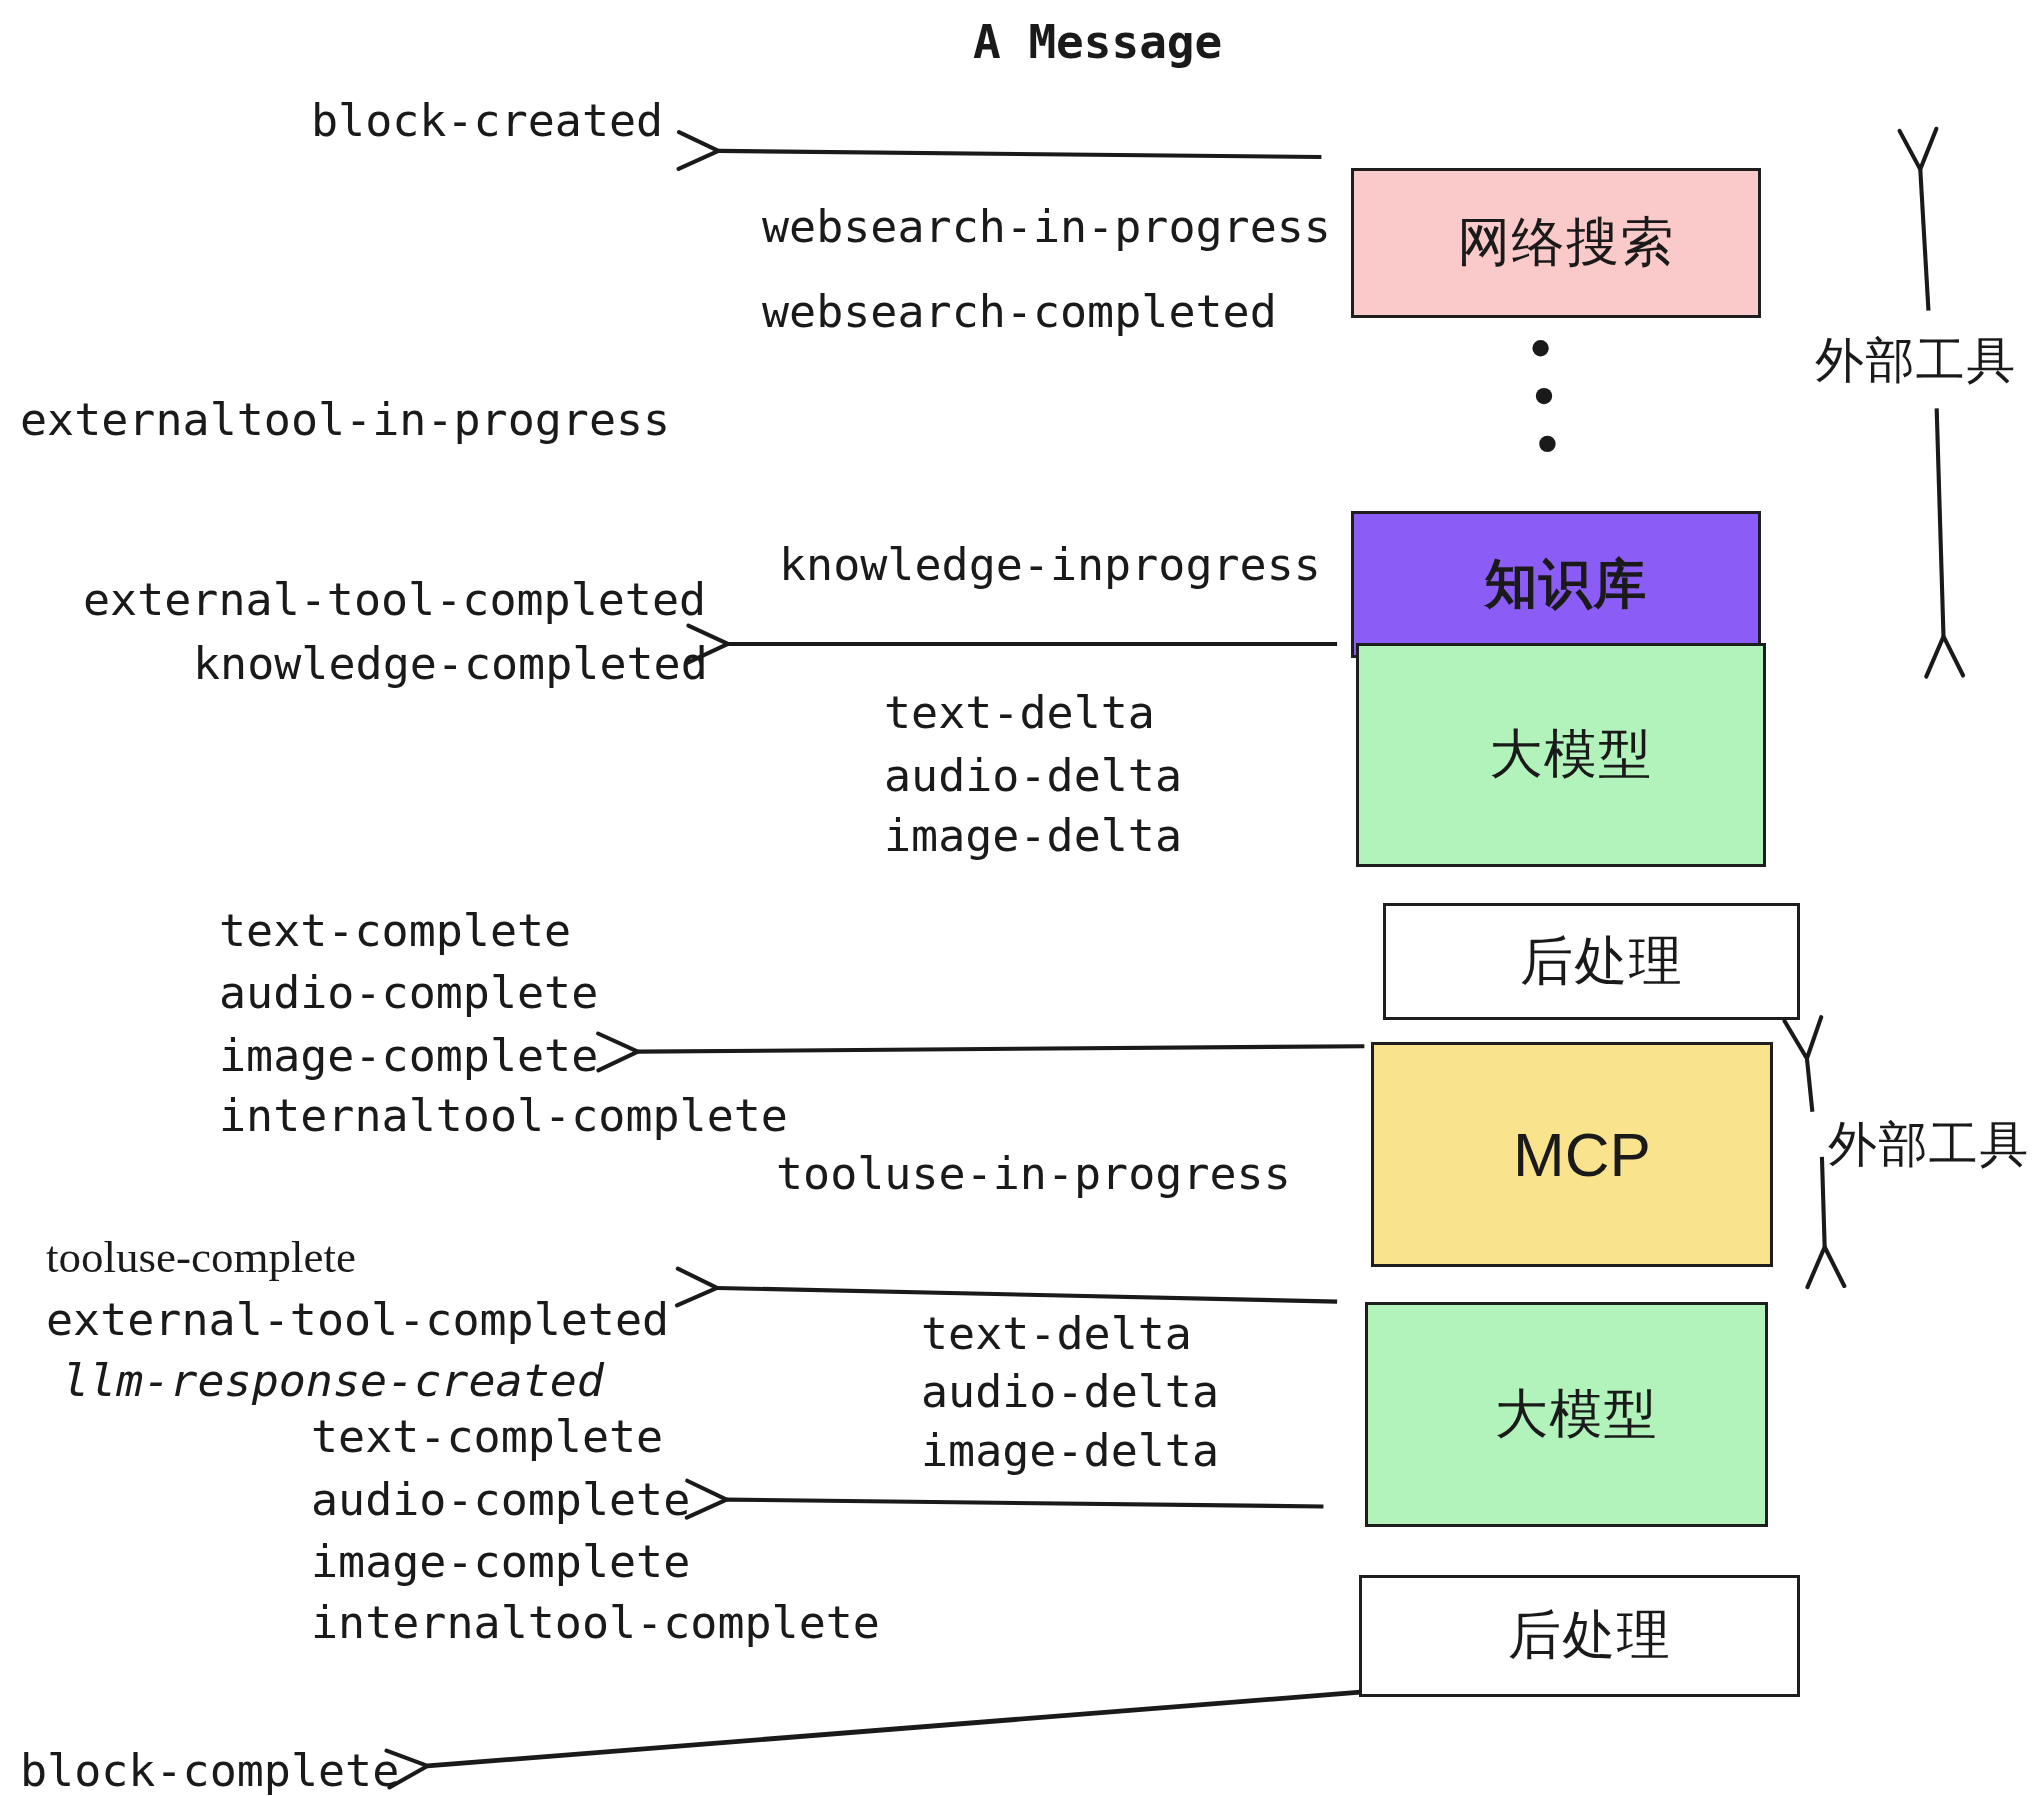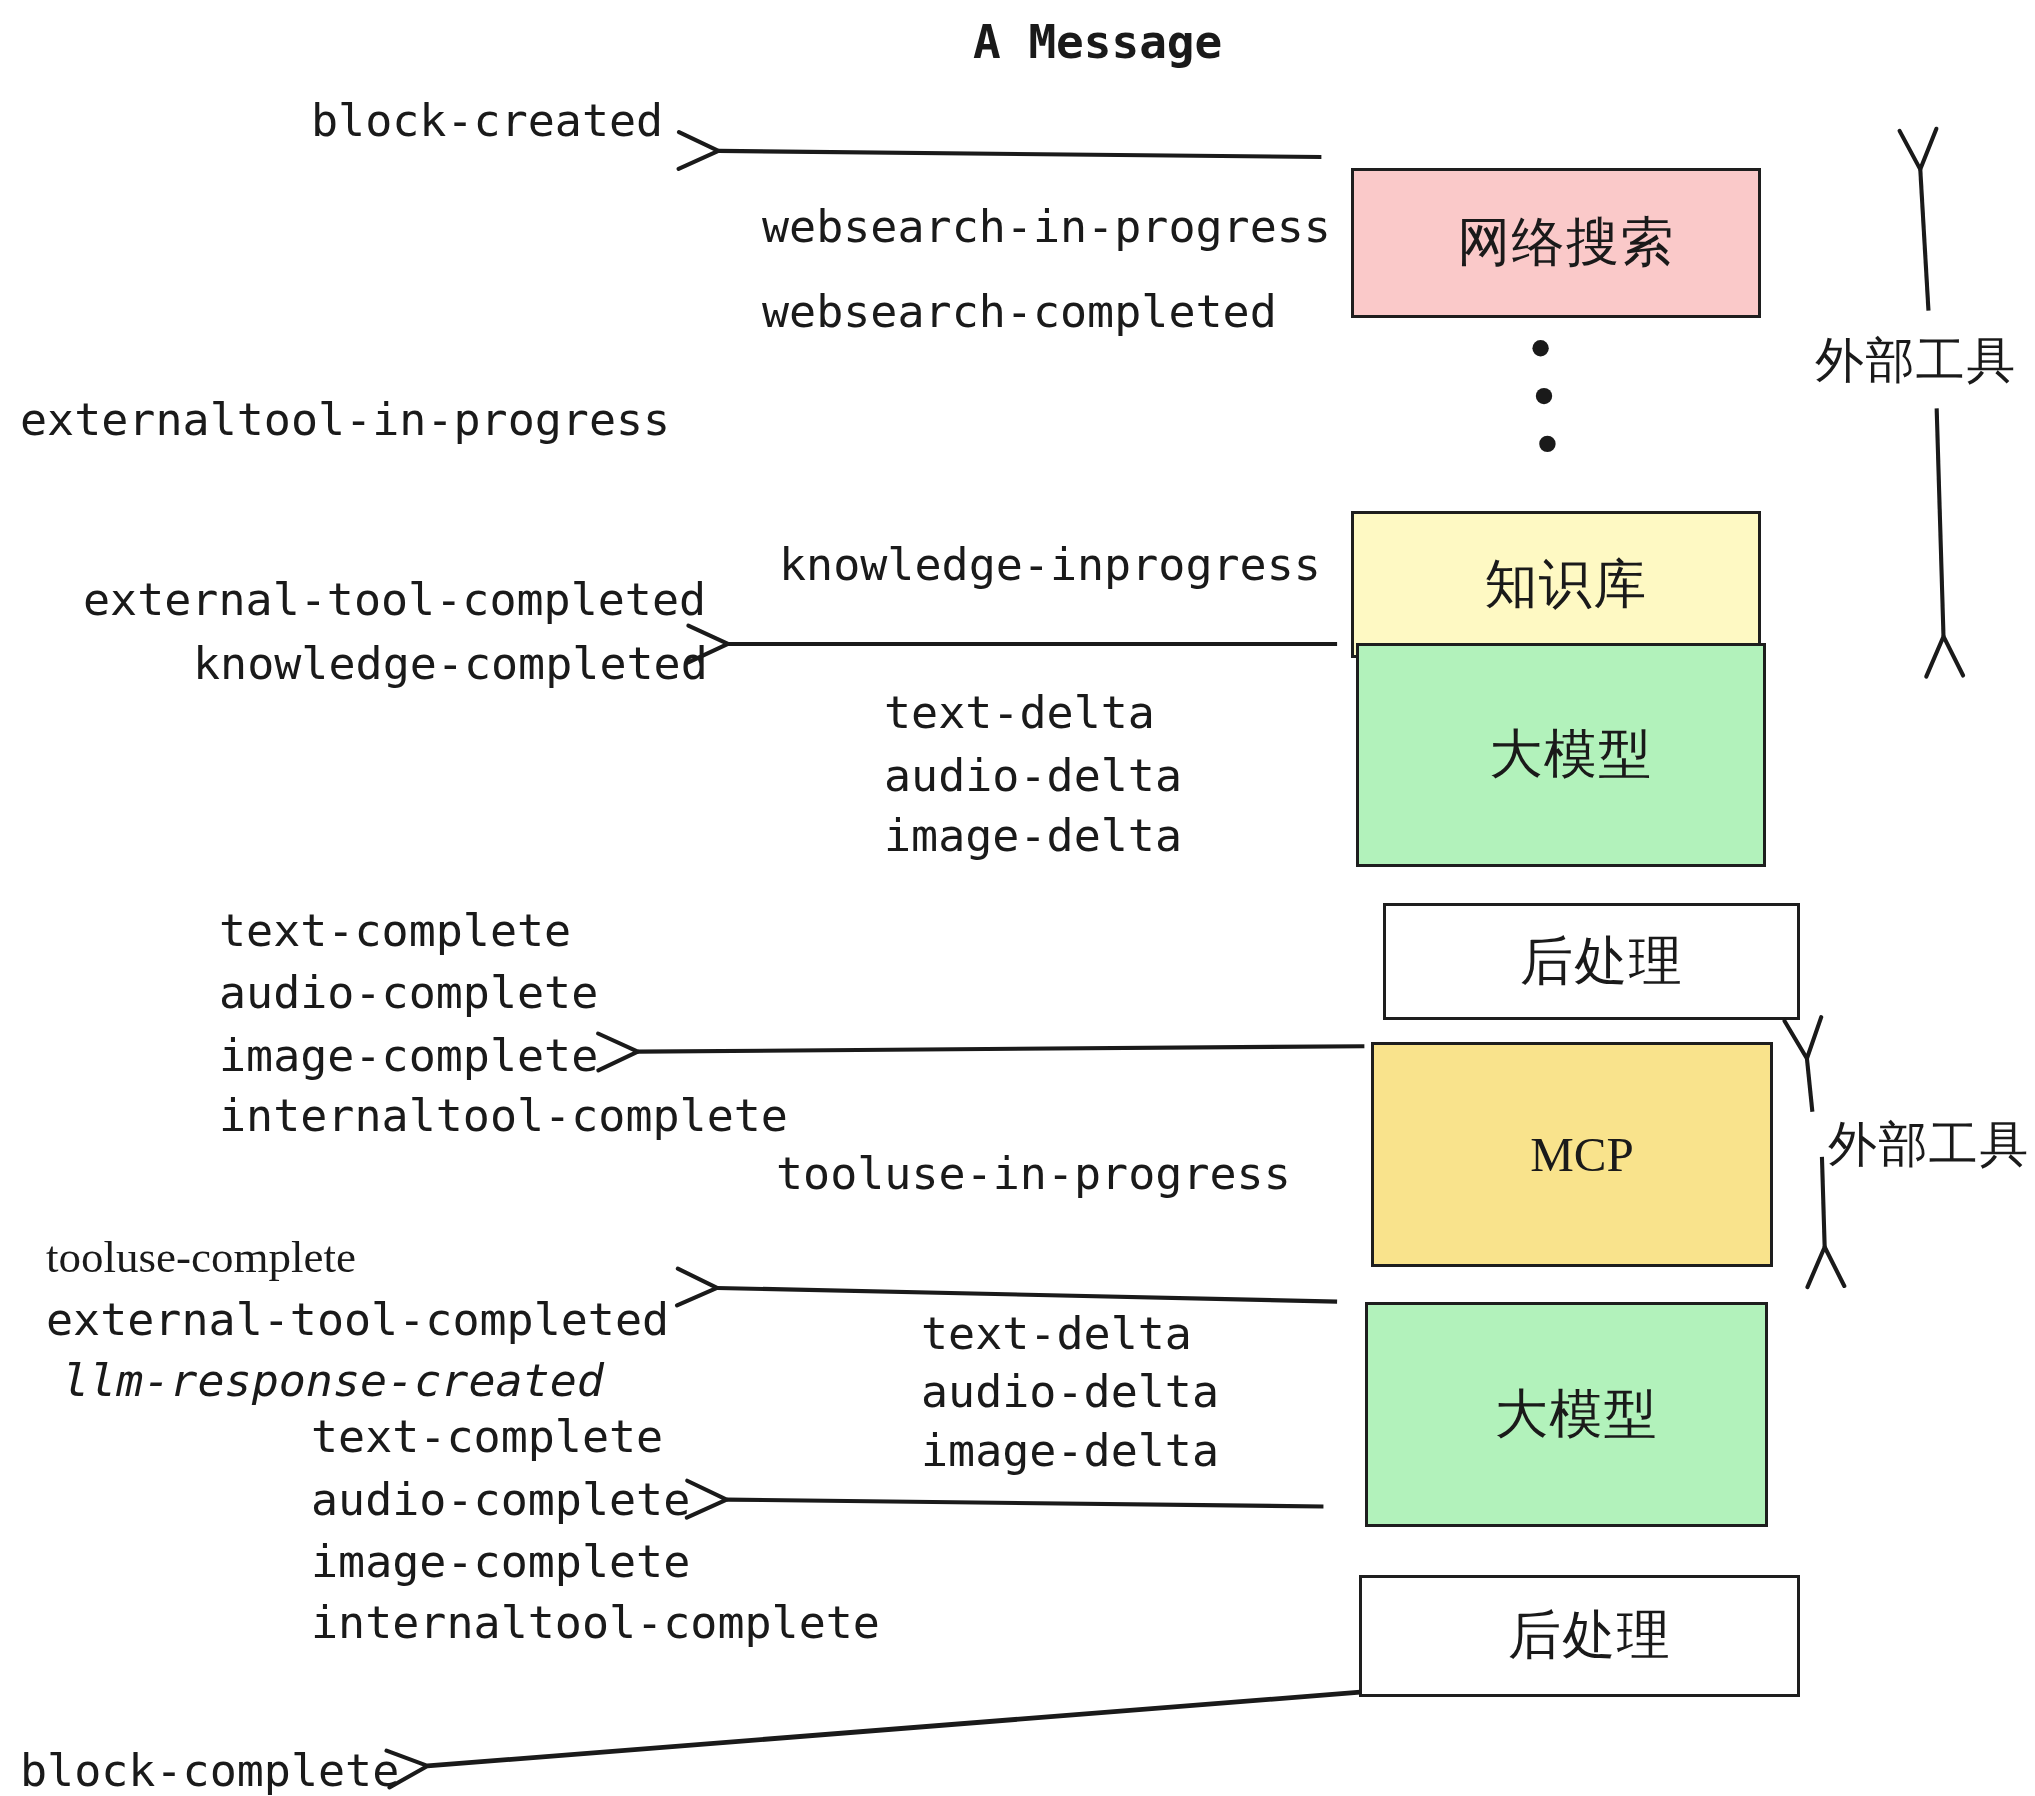--- a/index.html
+++ b/index.html
@@ -31,22 +31,22 @@
     box-sizing: border-box;
     padding-left: 20px;
   }
   .box .lbl {
     font-family: "Liberation Sans", "DejaVu Sans", sans-serif;
     font-size: 53px;
     color: #1a1a1a;
     letter-spacing: 1.4px;
   }
   .box .lbl-mono {
-    font-family: Liberation Serif, serif;
-    font-size: 49px;
+    font-family: Liberation Sans, sans-serif;
+    font-size: 62px;
     color: #1a1a1a;
   }
   .side-lbl {
     position: absolute;
     font-family: "Liberation Sans", "DejaVu Sans", sans-serif;
     font-size: 49px;
     color: #1a1a1a;
     white-space: nowrap;
     letter-spacing: 1.4px;
   }
@@ -82,21 +82,21 @@
   <div class="ev" style="left:921px; top:1426px;">image-delta</div>
   <div class="ev" style="left:311px;  top:1412px;">text-complete</div>
   <div class="ev" style="left:311px;  top:1475px;">audio-complete</div>
   <div class="ev" style="left:311px;  top:1537px;">image-complete</div>
   <div class="ev" style="left:311px;  top:1598px;">internaltool-complete</div>
   <div class="ev" style="left:20px;   top:1746px;">block-complete</div>
 
   <div class="box" style="left: 1351px; top: 168px; width: 410px; height: 150px; background-color: rgb(250, 201, 201);">
     <span class="lbl">网络搜索</span>
   </div>
-  <div class="box" style="left: 1351px; top: 511px; width: 410px; height: 147px; background-color: #fef9c3;">
+  <div class="box" style="left: 1351px; top: 511px; width: 410px; height: 147px; background-color: #8b5cf6; font-weight: bold;">
     <span class="lbl">知识库</span>
   </div>
   <div class="box" style="left: 1356px; top: 643px; width: 410px; height: 224px; background-color: rgb(178, 242, 187);">
     <span class="lbl">大模型</span>
   </div>
   <div class="box" style="left: 1383px; top: 903px; width: 417px; height: 117px; background-color: rgb(255, 255, 255);">
     <span class="lbl">后处理</span>
   </div>
   <div class="box" style="left: 1371px; top: 1042px; width: 402px; height: 225px; background-color: rgb(249, 227, 140);">
     <span class="lbl-mono">MCP</span>

